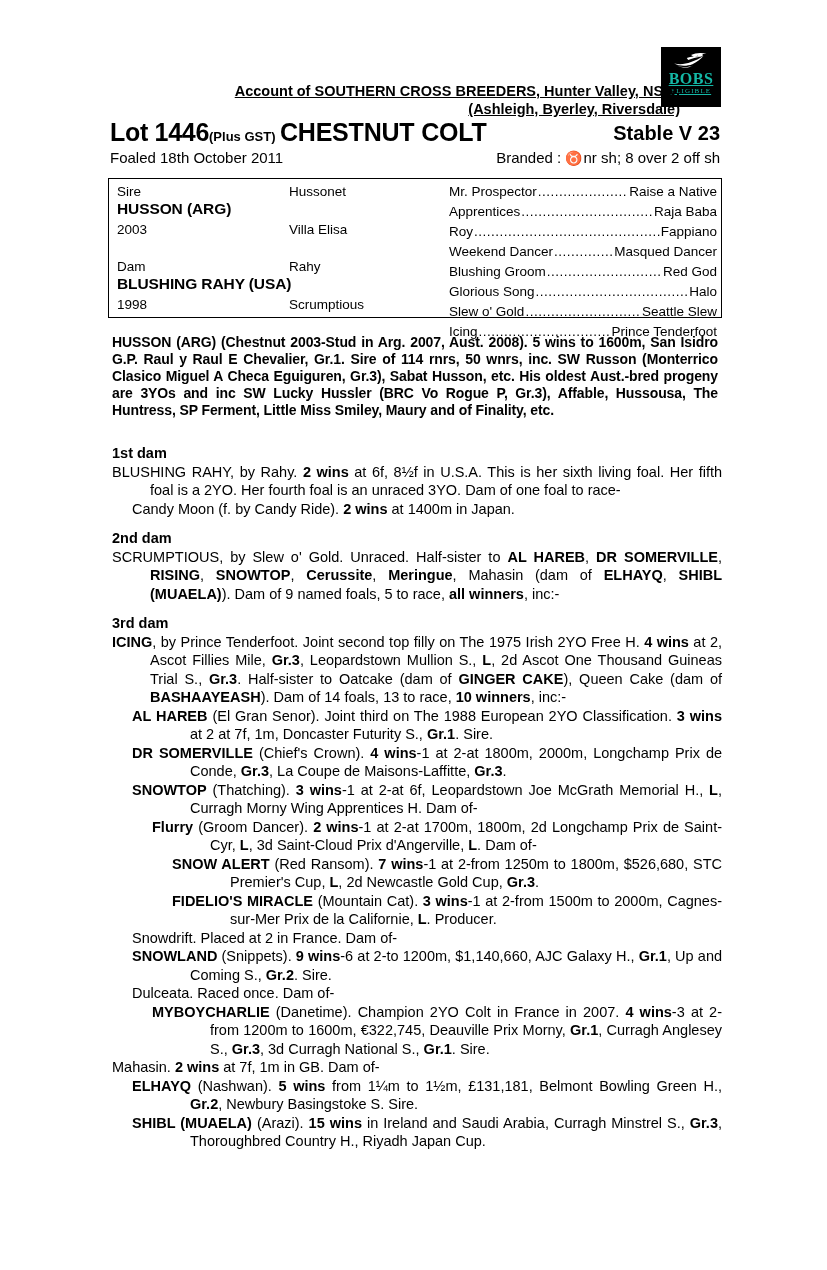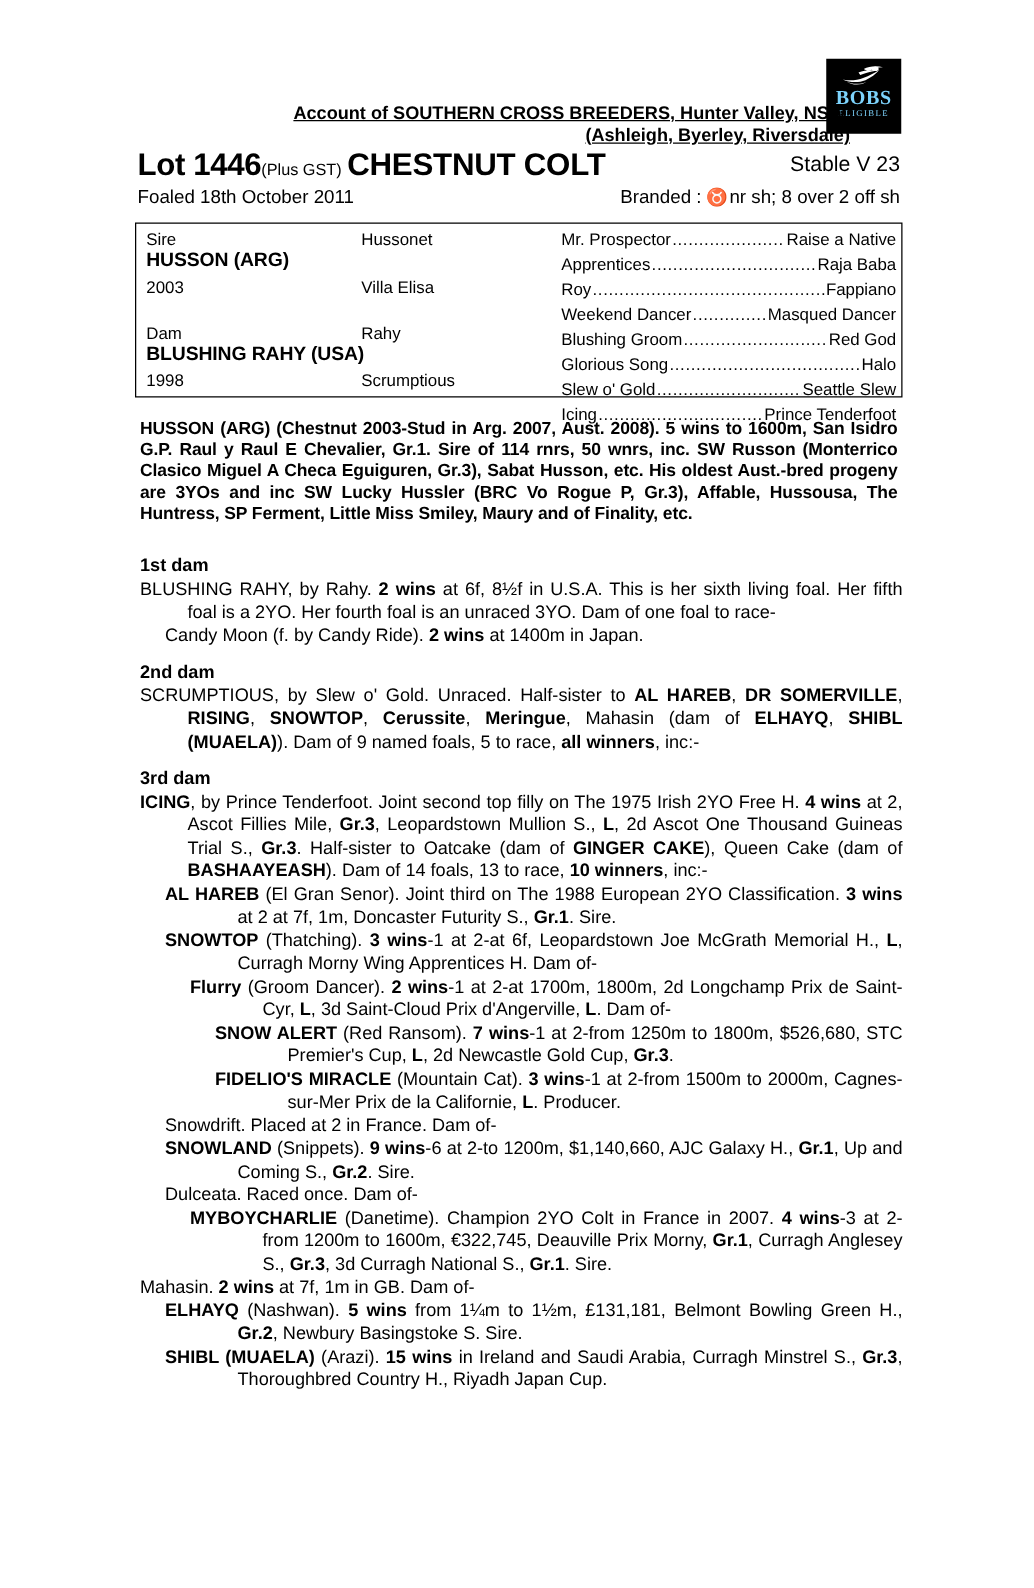--- a/index.html
+++ b/index.html
@@ -9,23 +9,23 @@
     font-family: "Liberation Sans", sans-serif;
     color: #000000;
     position: relative;
     overflow: hidden;
   }
   .page { position:absolute; left:0; top:0; width:827px; height:1270px; }
 
   
   .bobs-logo {
     position:absolute; left:661px; top:47px; width:60px; height:60px;
-    background:#000; color:#7dd3fc;
+    background:#000; color:#14b8a6;
     display:flex; flex-direction:column; align-items:center; justify-content:flex-start;
-    padding-top:3px; box-sizing:border-box;
+    padding-top:3px; box-sizing:border-box;text-decoration:underline;
   }
   .bobs-bird { width:42px; height:20px; display:block; }
   .bobs-word {
     font-family:"Liberation Serif", serif; font-weight:bold;
     font-size:16px; line-height:16px; letter-spacing:0.5px; margin-top:1px;
   }
   .bobs-sub {
     font-family:"Liberation Serif", serif; font-size:7px; line-height:8px;
     letter-spacing:1.1px;
   }
@@ -33,23 +33,23 @@
   
   .acct-line1, .acct-line2 {
     position:absolute; width:560px; text-align:right;
     font-weight:bold; font-size:14.5px;text-decoration:underline;
   }
   .acct-line1 { left:120px; top:83px; }
   .acct-line2 { left:120px; top:101px; }
 
   .lot-row { position:absolute; left:110px; top:118px; width:610px; height:28px; }
   .lot-num { font-size:25px; font-weight:bold; letter-spacing:-0.3px; }
-  .lot-gst { font-size:13px; font-weight:normal; }
+  .lot-gst { font-size:13px; font-weight:bold; }
   .lot-desc { font-size:25px; font-weight:bold; letter-spacing:-0.2px; }
-  .stable { position:absolute; right:0; top:4px; font-size:17px; font-weight:normal; }
+  .stable { position:absolute; right:0; top:4px; font-size:20px; font-weight:bold; }
 
   .foaled-row { position:absolute; left:110px; top:149px; width:610px; height:22px; font-size:15px; }
   .foaled-right { position:absolute; right:0px; top:0px; font-size:15px; white-space:nowrap; }
   .brand-glyph { display:inline-block; width:14px; text-align:center; font-size:14px; }
 
   
   .ped-box {
     position:absolute; left:108px; top:178px; width:614px; height:140px;
     border:1.6px solid #000; box-sizing:border-box;
   }
@@ -198,20 +198,21 @@
       <div class="p-hang h0" id="d2-main">SCRUMPTIOUS, by Slew o' Gold. Unraced. Half-sister to <b>AL HAREB</b>, <b>DR SOMERVILLE</b>, <b>RISING</b>, <b>SNOWTOP</b>, <b>Cerussite</b>, <b>Meringue</b>, Mahasin (dam of <b>ELHAYQ</b>, <b>SHIBL (MUAELA)</b>). Dam of 9 named foals, 5 to race, <b>all winners</b>, inc:-</div>
     </div>
 
     <div class="gap"></div>
 
     <div>
       <div class="sec-head">3rd dam</div>
       <div class="p-hang h0" id="d3-main"><b>ICING</b>, by Prince Tenderfoot. Joint second top filly on The 1975 Irish 2YO Free H. <b>4 wins</b> at 2, Ascot Fillies Mile, <b>Gr.3</b>, Leopardstown Mullion S., <b>L</b>, 2d Ascot One Thousand Guineas Trial S., <b>Gr.3</b>. Half-sister to Oatcake (dam of <b>GINGER CAKE</b>), Queen Cake (dam of <b>BASHAAYEASH</b>). Dam of 14 foals, 13 to race, <b>10 winners</b>, inc:-</div>
       <div id="d3-entries">
           <div class="p-hang h2"><b>AL  HAREB</b> (El Gran Senor). Joint third on The 1988 European 2YO Classification. <b>3 wins</b> at 2 at 7f, 1m, Doncaster Futurity S., <b>Gr.1</b>. Sire.</div>
+          <div class="p-hang h2"><b>DR  SOMERVILLE</b> (Chief's Crown). <b>4 wins</b>-1 at 2-at 1800m, 2000m, Longchamp Prix de Conde, <b>Gr.3</b>, La Coupe de Maisons-Laffitte, <b>Gr.3</b>.</div>
           <div class="p-hang h2"><b>SNOWTOP</b> (Thatching). <b>3 wins</b>-1 at 2-at 6f, Leopardstown Joe McGrath Memorial H., <b>L</b>, Curragh Morny Wing Apprentices H. Dam of-</div>
           <div class="p-hang h3"><b>Flurry</b> (Groom Dancer). <b>2 wins</b>-1 at 2-at 1700m, 1800m, 2d Longchamp Prix de Saint-Cyr, <b>L</b>, 3d Saint-Cloud Prix d'Angerville, <b>L</b>. Dam of-</div>
           <div class="p-hang h4"><b>SNOW ALERT</b> (Red Ransom). <b>7 wins</b>-1 at 2-from 1250m to 1800m, $526,680, STC Premier's Cup, <b>L</b>, 2d Newcastle Gold Cup, <b>Gr.3</b>.</div>
           <div class="p-hang h4"><b>FIDELIO'S MIRACLE</b> (Mountain Cat). <b>3 wins</b>-1 at 2-from 1500m to 2000m, Cagnes-sur-Mer Prix de la Californie, <b>L</b>. Producer.</div>
           <div class="p-hang h1">Snowdrift. Placed at 2 in France. Dam of-</div>
           <div class="p-hang h2"><b>SNOWLAND</b> (Snippets). <b>9 wins</b>-6 at 2-to 1200m, $1,140,660, AJC Galaxy H., <b>Gr.1</b>, Up and Coming S., <b>Gr.2</b>. Sire.</div>
           <div class="p-hang h1">Dulceata. Raced once. Dam of-</div>
           <div class="p-hang h3"><b>MYBOYCHARLIE</b> (Danetime). Champion 2YO Colt in France in 2007. <b>4 wins</b>-3 at 2-from 1200m to 1600m, €322,745, Deauville Prix Morny, <b>Gr.1</b>, Curragh Anglesey S., <b>Gr.3</b>, 3d Curragh National S., <b>Gr.1</b>. Sire.</div>
           <div class="p-hang h0">Mahasin. <b>2 wins</b> at 7f, 1m in GB. Dam of-</div>
           <div class="p-hang h2"><b>ELHAYQ</b> (Nashwan). <b>5 wins</b> from 1¼m to 1½m, £131,181, Belmont Bowling Green H., <b>Gr.2</b>, Newbury Basingstoke S. Sire.</div>

